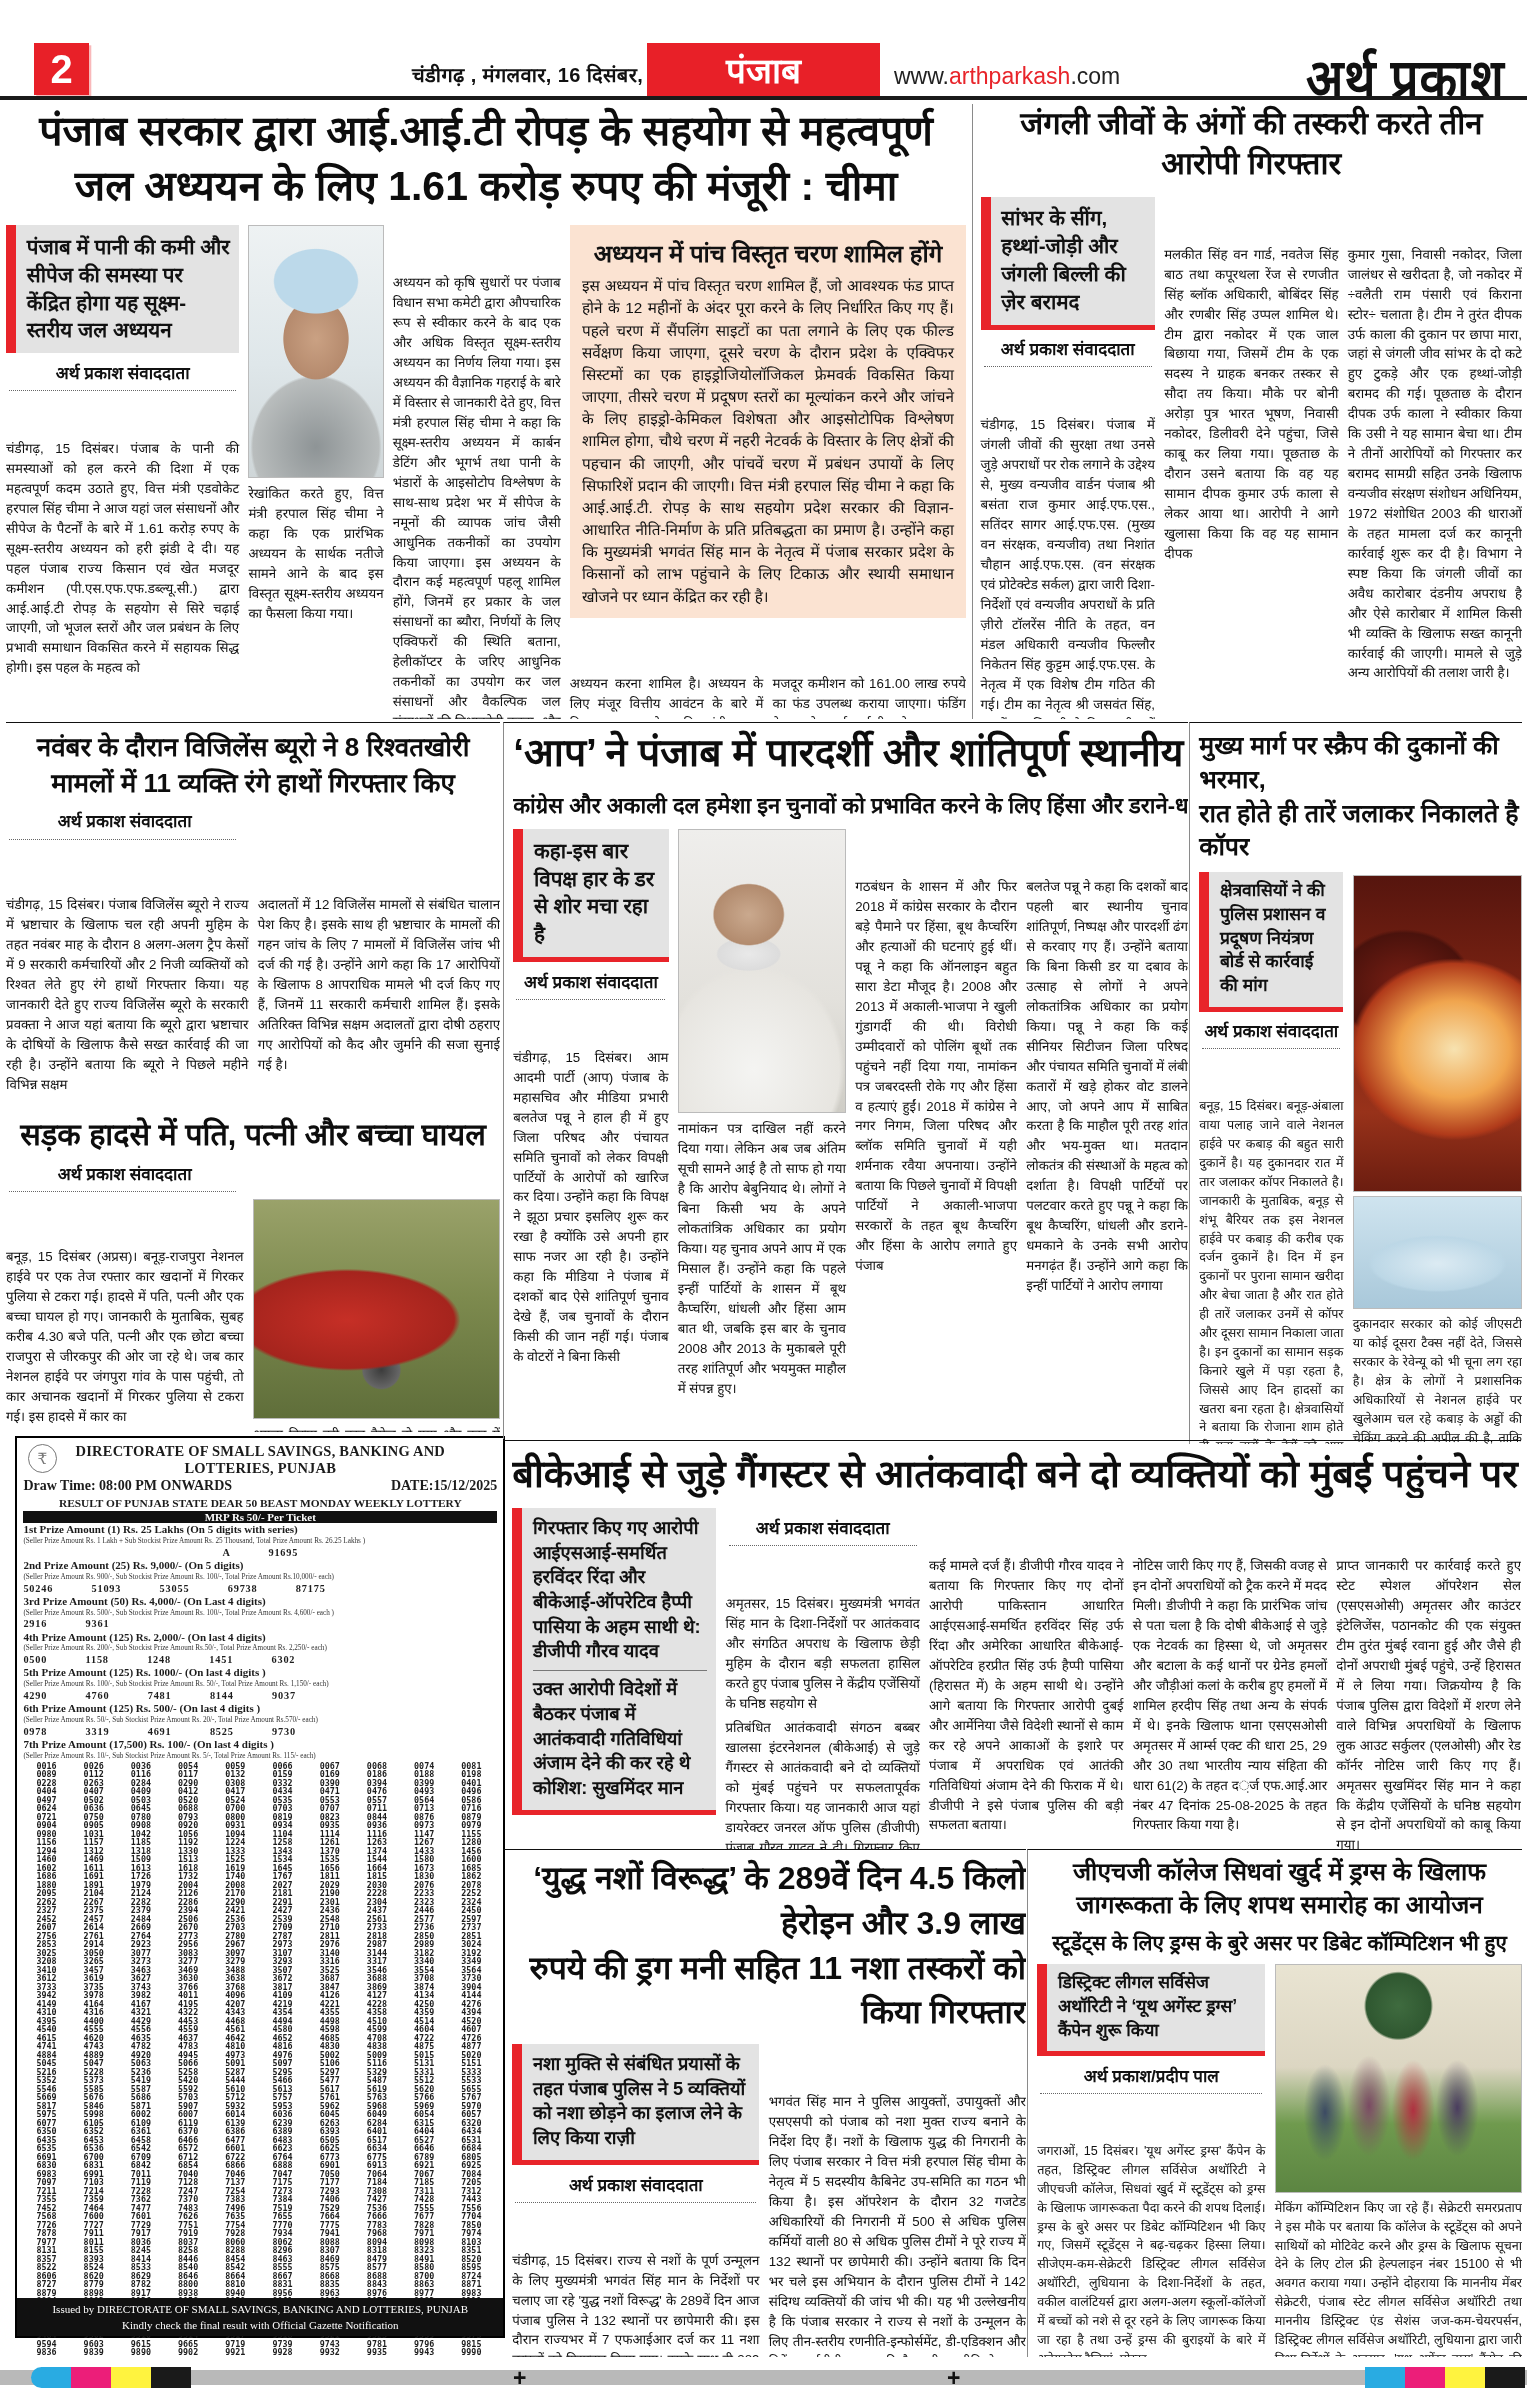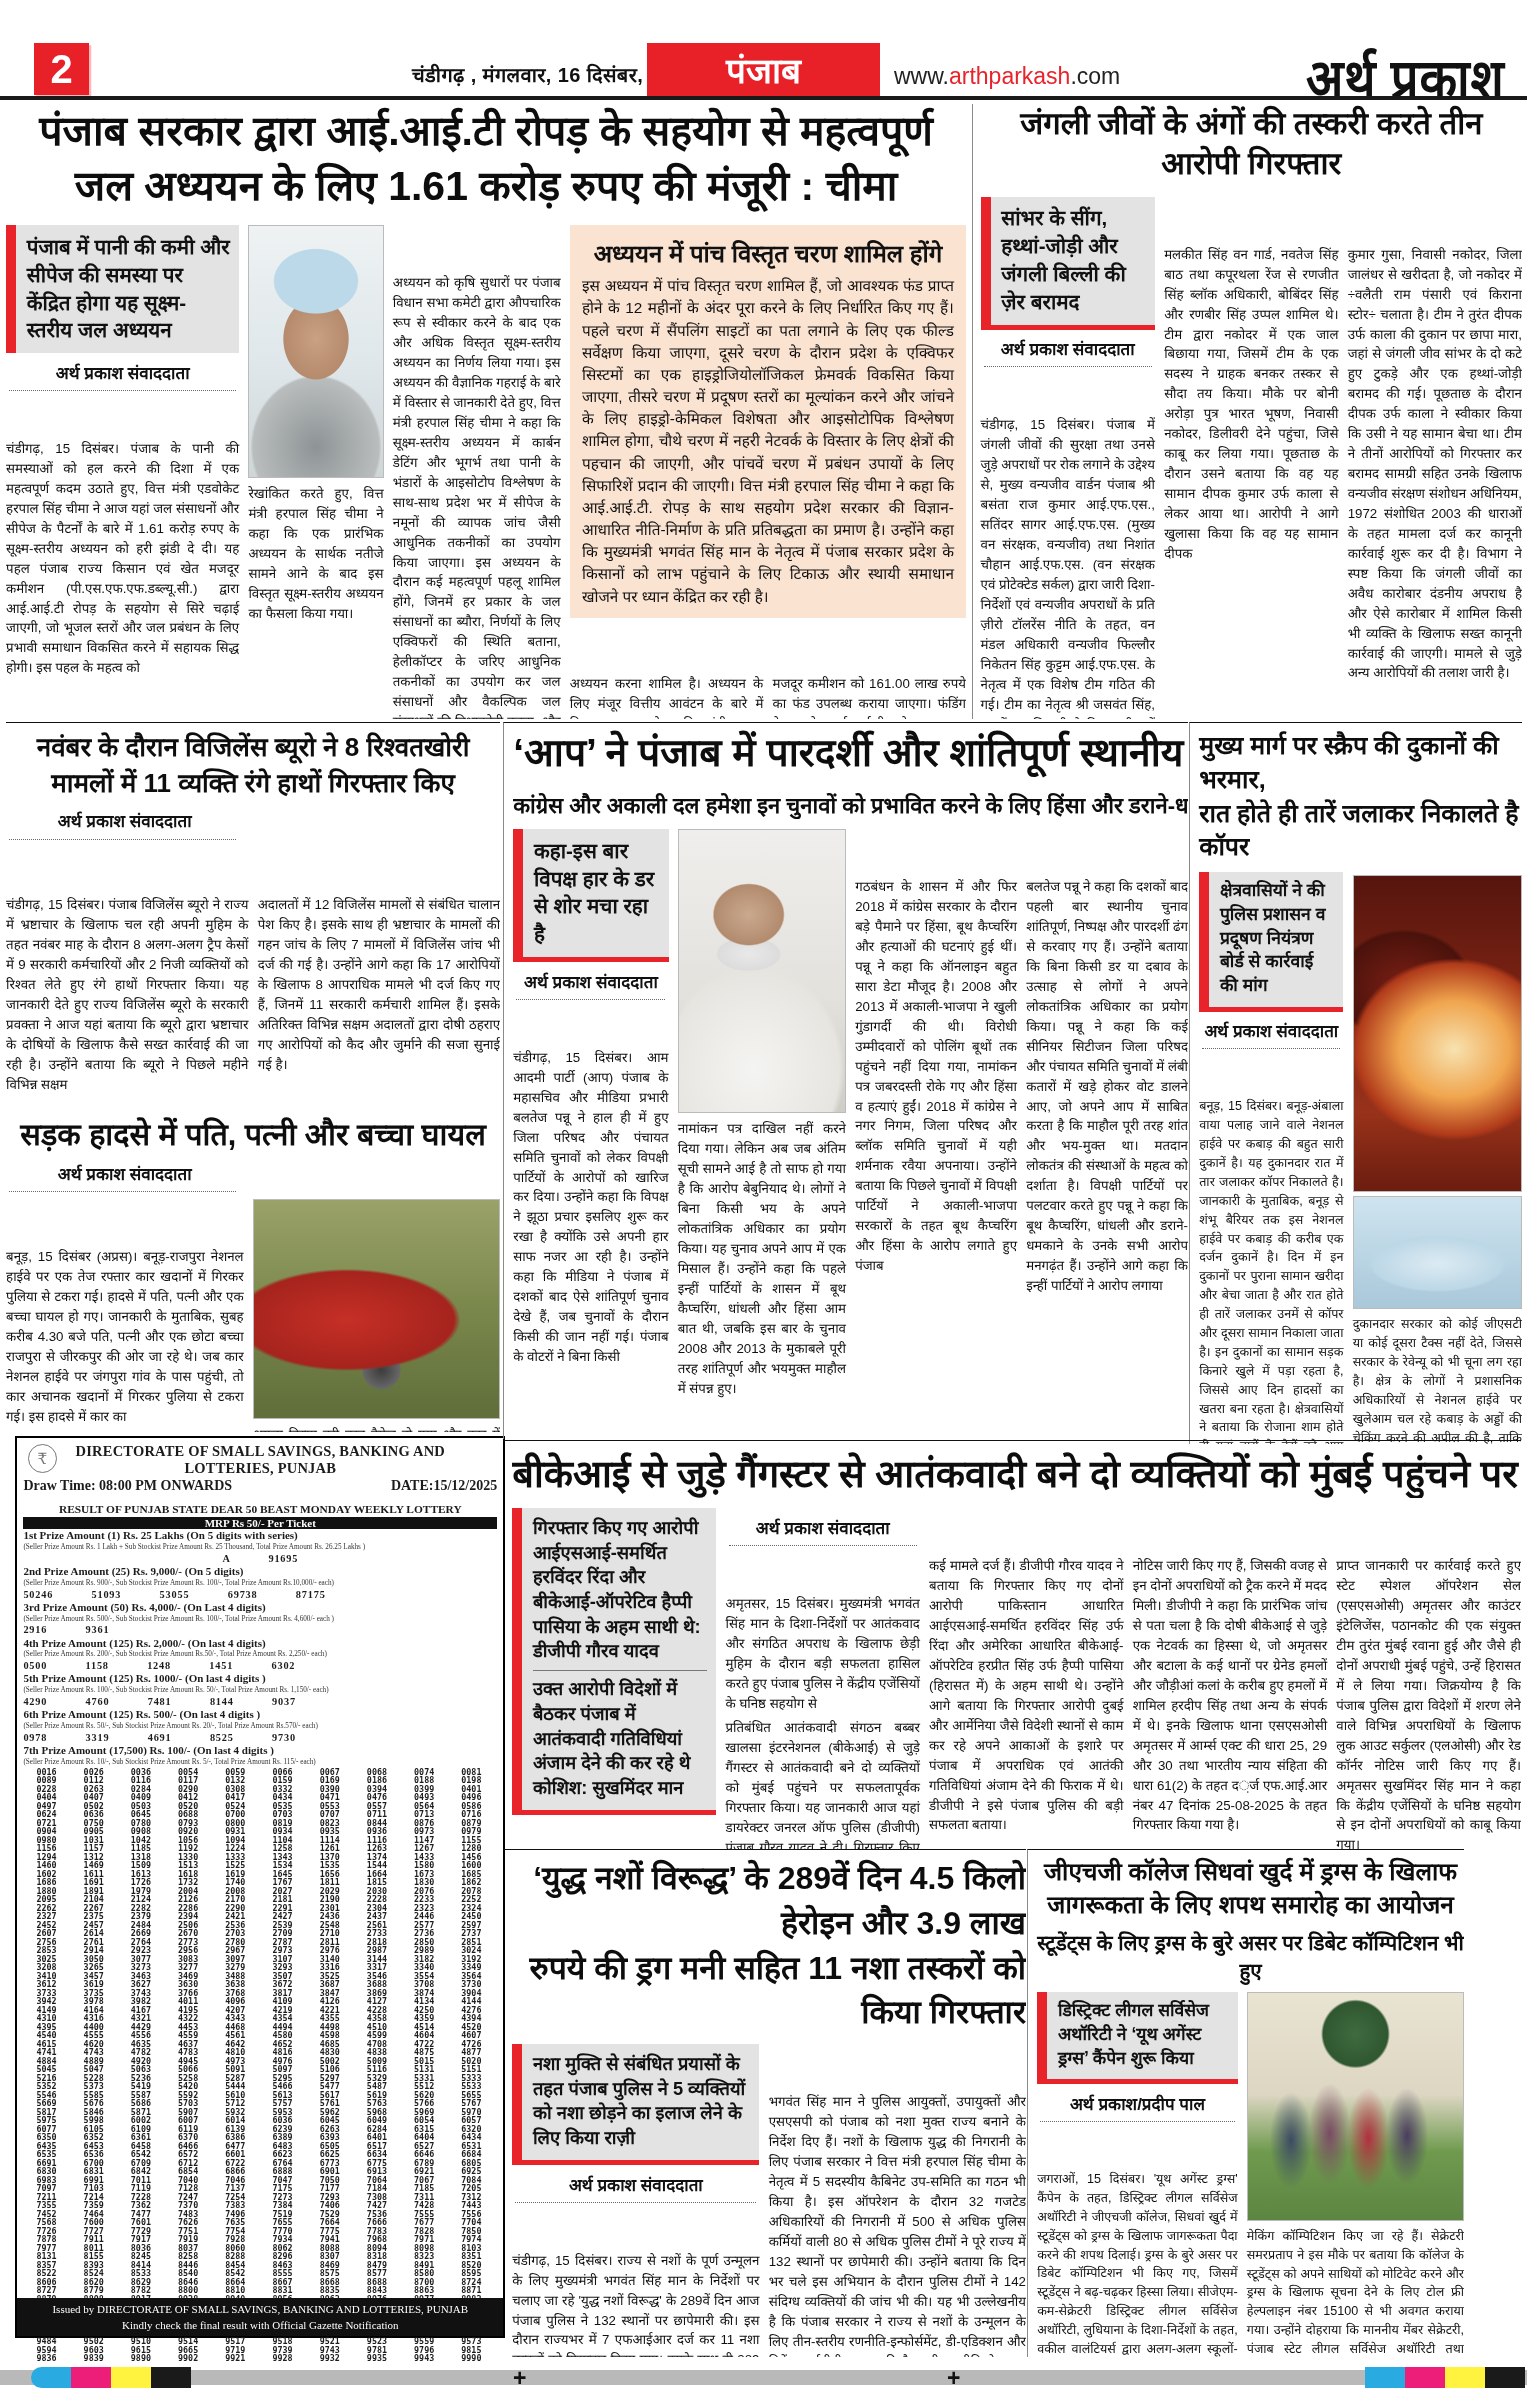--- a/index.html
+++ b/index.html
@@ -70,21 +70,21 @@
   .pinkbox .pbody { font-size:15.3px; line-height:1.45; text-align:justify; }
 
   
   .lottery { position:absolute; left:15.3px; top:1436px; width:490px; height:902px; border:2.3px solid #000; background:#fff;
              font-family:"Liberation Serif","DejaVu Serif",serif; color:#1c1c1c; padding:4.6px 6.1px 0 6.1px; }
   .lot-head { position:relative; text-align:center; }
   .lot-emblem { position:absolute; left:4.6px; top:1.5px; width:29px; height:29px; border:1.5px solid #777; border-radius:50%;
                 color:#777; font-size:15.3px; display:flex; align-items:center; justify-content:center; }
   .lot-org { font-size:14.5px; font-weight:bold; letter-spacing:0.2px; padding:0 23px; }
   .lot-sub { display:flex; justify-content:space-between; font-size:14px; font-weight:bold; margin-top:1.5px; }
-  .lot-result { text-align:center; font-size:11.4px; font-weight:bold; margin-top:9px; }
+  .lot-result { text-align:center; font-size:11.4px; font-weight:bold; margin-top:3px; }
   .lot-mrp { background:#111; color:#fff; text-align:center; font-size:11px; font-weight:bold; margin-top:2.3px; }
   .prize-t { font-size:11px; font-weight:bold; line-height:1.25; }
   .prize-n { font-size:7.2px; line-height:1.2; color:#333; }
   .prize-v { font-size:10.3px; font-weight:bold; letter-spacing:0.8px; word-spacing:35px; line-height:1.3; }
   .prize-v.first { text-align:center; }
   .lot-grid { font-family:"DejaVu Sans Mono",monospace; font-size:8.4px; line-height:8.5px; white-space:pre-line;
               word-spacing:22px; font-weight:bold; margin-top:1.5px;margin-left:13px; }
   .lot-foot { position:absolute; left:0; bottom:0; width:100%; background:#111; color:#fff; text-align:center;
               font-size:11px; line-height:1.5; padding:2.3px 0; }
 
@@ -363,21 +363,21 @@
       <div style="width:49%;">
         <div class="kicker rb" style="font-size:18.3px;">नशा मुक्ति से संबंधित प्रयासों के तहत पंजाब पुलिस ने 5 व्यक्तियों को नशा छोड़ने का इलाज लेने के लिए किया राज़ी</div>
         <div class="byline">अर्थ प्रकाश संवाददाता</div>
         <div class="dotted"></div>
         <div class="bcol">चंडीगढ़, 15 दिसंबर। राज्य से नशों के पूर्ण उन्मूलन के लिए मुख्यमंत्री भगवंत सिंह मान के निर्देशों पर चलाए जा रहे 'युद्ध नशों विरूद्ध' के 289वें दिन आज पंजाब पुलिस ने 132 स्थानों पर छापेमारी की। इस दौरान राज्यभर में 7 एफआईआर दर्ज कर 11 नशा तस्करों को गिरफ्तार किया गया। इसके साथ ही 289 दिनों में गिरफ्तार किए गए कुल नशा तस्करों की संख्या 40,236 हो गई है। छापेमारी के परिणामस्वरूप गिरफ्तार किए गए नशा तस्करों के कब्जे से 4.5 किलो हेरोइन और 3.9 लाख रुपये की ड्रग मनी बरामद की गई है। उल्लेखनीय है कि मुख्यमंत्री</div>
       </div>
       <div class="bcol" style="width:51%;">भगवंत सिंह मान ने पुलिस आयुक्तों, उपायुक्तों और एसएसपी को पंजाब को नशा मुक्त राज्य बनाने के निर्देश दिए हैं। नशों के खिलाफ युद्ध की निगरानी के लिए पंजाब सरकार ने वित्त मंत्री हरपाल सिंह चीमा के नेतृत्व में 5 सदस्यीय कैबिनेट उप-समिति का गठन भी किया है। इस ऑपरेशन के दौरान 32 गजटेड अधिकारियों की निगरानी में 500 से अधिक पुलिस कर्मियों वाली 80 से अधिक पुलिस टीमों ने पूरे राज्य में 132 स्थानों पर छापेमारी की। उन्होंने बताया कि दिन भर चले इस अभियान के दौरान पुलिस टीमों ने 142 संदिग्ध व्यक्तियों की जांच भी की। यह भी उल्लेखनीय है कि पंजाब सरकार ने राज्य से नशों के उन्मूलन के लिए तीन-स्तरीय रणनीति-इन्फोर्समेंट, डी-एडिक्शन और प्रिवेंशन (ईडीपी)- लागू की है। इसी रणनीति के तहत आज पंजाब पुलिस ने 5 व्यक्तियों को नशा छोड़ने और पुनर्वास का इलाज लेने के लिए राज़ी किया है।</div>
     </div>
   </div>
 
-  <div class="art topline vline-l" style="left:1027px; top:1849px; width:437px; height:508px; padding:6.1px 0 0 9.2px;">
+  <div class="art topline vline-l" style="left:1027px; top:1849px; width:495px; height:508px; padding:6.1px 0 0 9.2px;">
     <div class="hl" style="font-size:24.4px; line-height:1.35;">जीएचजी कॉलेज सिधवां खुर्द में ड्रग्स के खिलाफ जागरूकता के लिए शपथ समारोह का आयोजन</div>
     <div class="hl" style="font-size:20.6px; margin-top:6.1px;">स्टूडेंट्स के लिए ड्रग्स के बुरे असर पर डिबेट कॉम्पिटिशन भी हुए</div>
     <div class="cols" style="margin-top:7.6px;">
       <div style="width:48%;">
         <div class="kicker rb" style="font-size:17.5px;">डिस्ट्रिक्ट लीगल सर्विसेज अथॉरिटी ने ‘यूथ अगेंस्ट ड्रग्स’ कैंपेन शुरू किया</div>
         <div class="byline">अर्थ प्रकाश/प्रदीप पाल</div>
         <div class="dotted"></div>
         <div class="bcol" style="font-size:12.6px;">जगराओं, 15 दिसंबर। 'यूथ अगेंस्ट ड्रग्स' कैंपेन के तहत, डिस्ट्रिक्ट लीगल सर्विसेज अथॉरिटी ने जीएचजी कॉलेज, सिधवां खुर्द में स्टूडेंट्स को ड्रग्स के खिलाफ जागरूकता पैदा करने की शपथ दिलाई। ड्रग्स के बुरे असर पर डिबेट कॉम्पिटिशन भी किए गए, जिसमें स्टूडेंट्स ने बढ़-चढ़कर हिस्सा लिया। सीजेएम-कम-सेक्रेटरी डिस्ट्रिक्ट लीगल सर्विसेज अथॉरिटी, लुधियाना के दिशा-निर्देशों के तहत, वकील वालंटियर्स द्वारा अलग-अलग स्कूलों-कॉलेजों में बच्चों को नशे से दूर रहने के लिए जागरूक किया जा रहा है तथा उन्हें ड्रग्स की बुराइयों के बारे में अवेयरनेस रैलियां, पोस्टर</div>
       </div>
       <div style="width:52%;">

